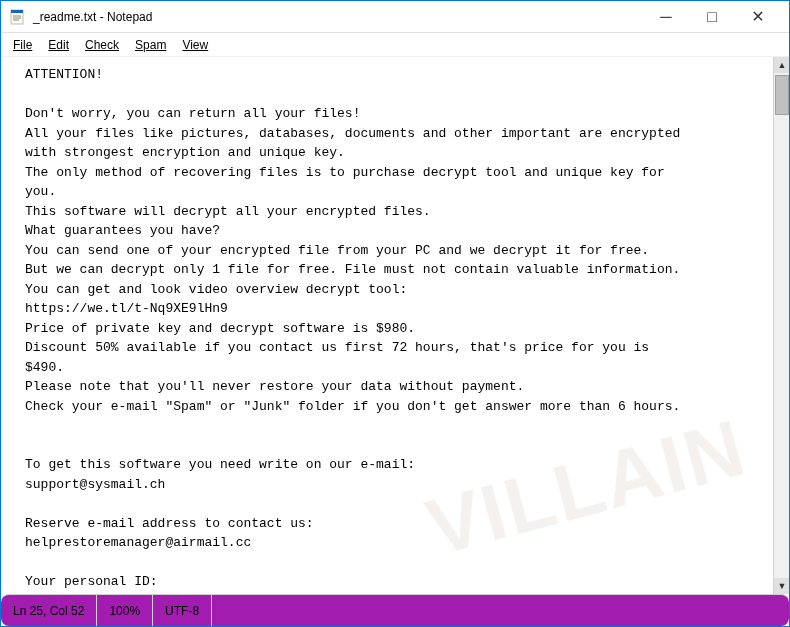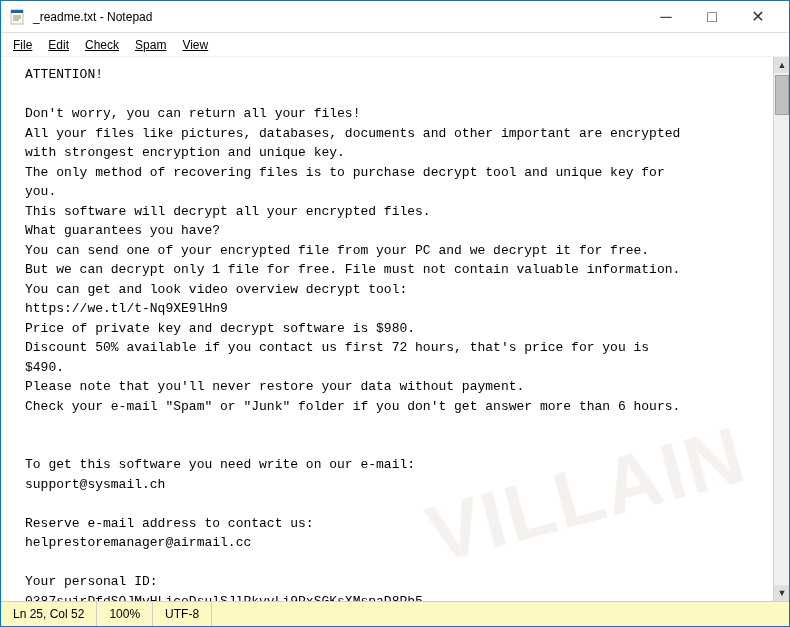--- a/index.html
+++ b/index.html
@@ -146,30 +146,31 @@
       height: 40px;
       background: #c0c0c0;
       border: 1px solid #a0a0a0;
       position: absolute;
       top: 2px;
       left: 1px;
       cursor: pointer;
     }
 
     .status-bar {
-      height: 25px;
-      background: #fef9c3;
+      height: 32px;
+      background: #a21caf;
       border-top: 1px solid #d0d0d0;
       display: flex;
       align-items: center;
       padding: 0 8px;
       font-size: 12px;
       color: #000000;
       flex-shrink: 0;
       gap: 0;
+      border-radius: 8px;
     }
 
     .status-segment {
       padding: 0 12px;
       border-right: 1px solid #d0d0d0;
       height: 100%;
       display: flex;
       align-items: center;
       font-size: 12px;
     }

